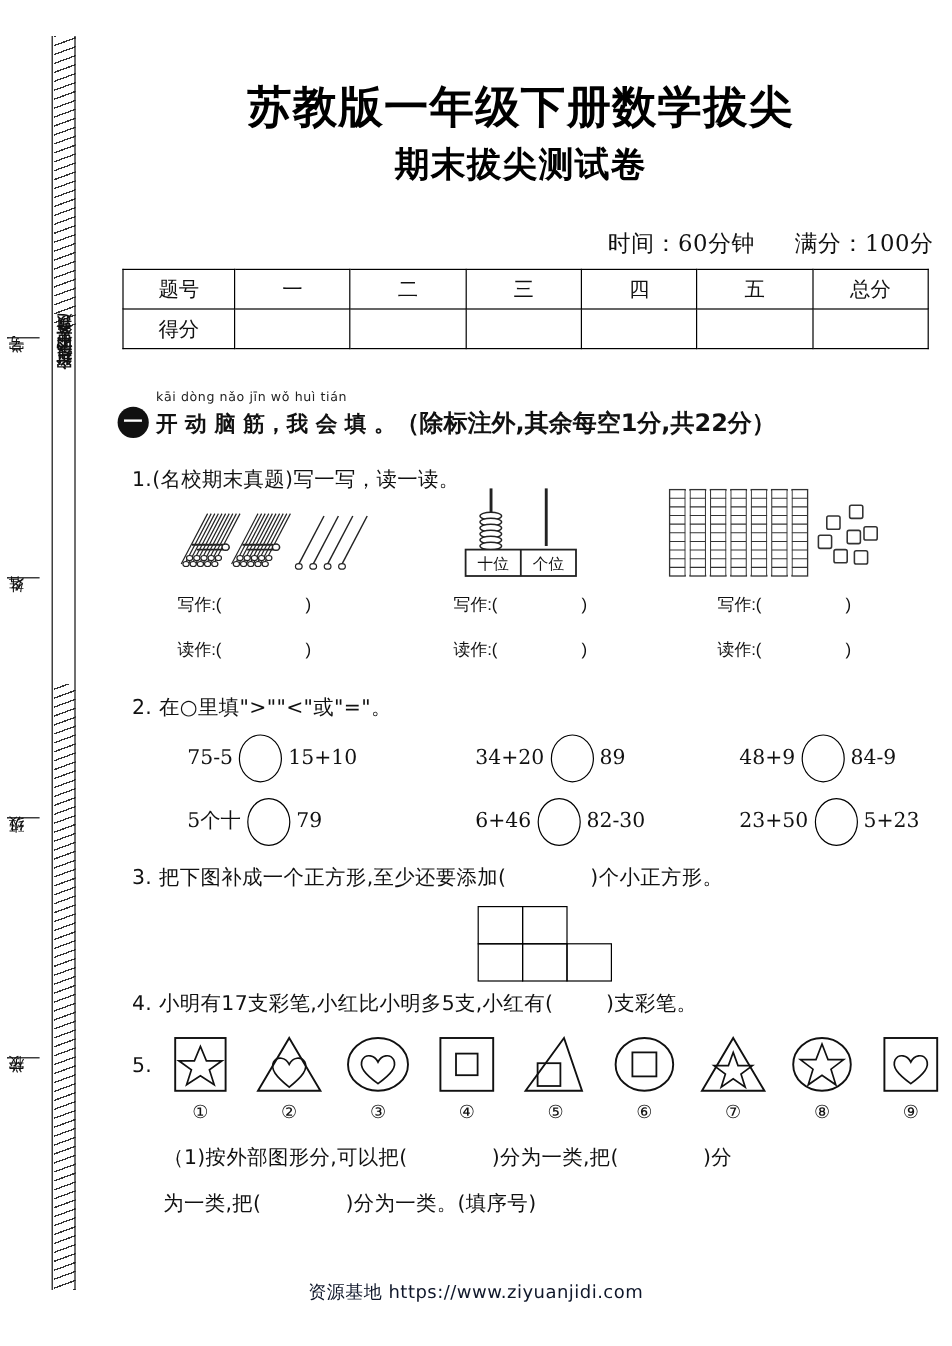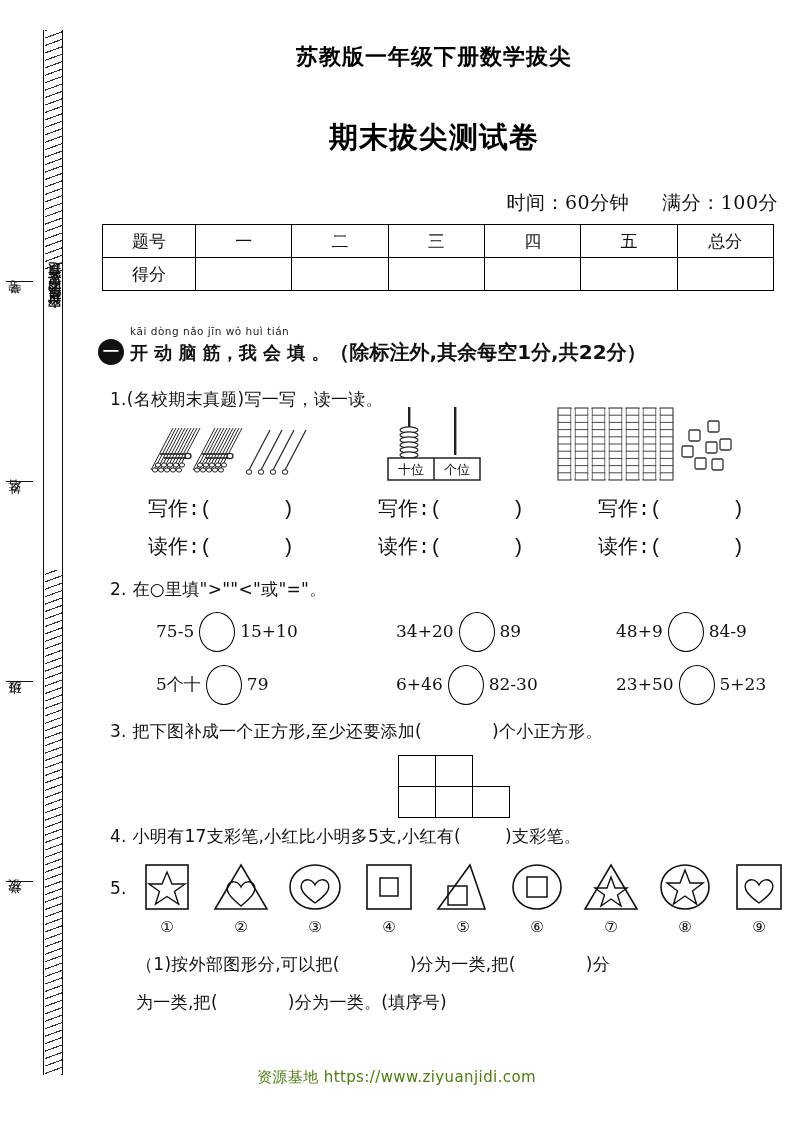--- a/index.html
+++ b/index.html
@@ -83,22 +83,22 @@
     width: 700px; height: 1122px;
   }
 
   .title-main, .title-sub {
     text-align: center;
     font-family: "DejaVu Sans", "Liberation Sans", sans-serif;
     font-weight: bold;
     color: #000;
   }
   .title-main {
-    position: absolute; left: 0; right: 8px; top: 42px;
-    font-size: 22px;
+    position: absolute; left: 0; right: 8px; top: 65px;
+    font-size: 37px;
     letter-spacing: 1px;
   }
   .title-sub {
     position: absolute; left: 0; right: 8px; top: 118px;
     font-size: 29px;
     letter-spacing: 1px;
   }
 
   #exam-meta {
     position: absolute; right: 10px; top: 190px;
@@ -160,22 +160,22 @@
     font-family: "DejaVu Sans", "Liberation Sans", sans-serif;
     white-space: nowrap;
     letter-spacing: 0.3px;
   }
   .blank-sm { display: inline-block; width: 44px; }
   .blank-md { display: inline-block; width: 70px; }
 
   
   .fig { position: absolute; }
 
-  .rw-line { position: absolute; font-size: 20px;
-             font-family: Liberation Mono, monospace; white-space: nowrap; text-align: right;}
+  .rw-line { position: absolute; font-size: 14px;
+             font-family: Liberation Sans, sans-serif; white-space: nowrap; text-align: right;}
 
   
   .cmp { position: absolute; font-size: 17px;
          font-family: "DejaVu Serif","Liberation Serif",serif; white-space: nowrap; margin-left: 20px; }
   .cmp-oval {
     display: inline-block; width: 34px; height: 38px;
     border: 1.4px solid #000; border-radius: 50%;
     vertical-align: middle; margin: 0 5px;
   }
 
@@ -192,21 +192,21 @@
     position: absolute; width: 62px; text-align: center;
     font-size: 15px; font-family: "DejaVu Sans","Liberation Sans",sans-serif;
   }
 
   
   #footer-wm {
     position: absolute; left: 0; right: 0; top: 1068px;
     text-align: center;
     font-family: "DejaVu Sans", "Liberation Sans", sans-serif;
     font-size: 15px;
-    color: #4d7c0f;
+    color: #0f172a;
     letter-spacing: 0.4px;
   }
 </style>
 </head>
 <body>
 
 <div>
   <div class="id-field" style="top:275px;height:56px;">学号</div>
   <div class="id-rule" style="top:281px;height:0;border-top:1.3px solid #111;width:26px;left:6px;"></div>
 </div>

